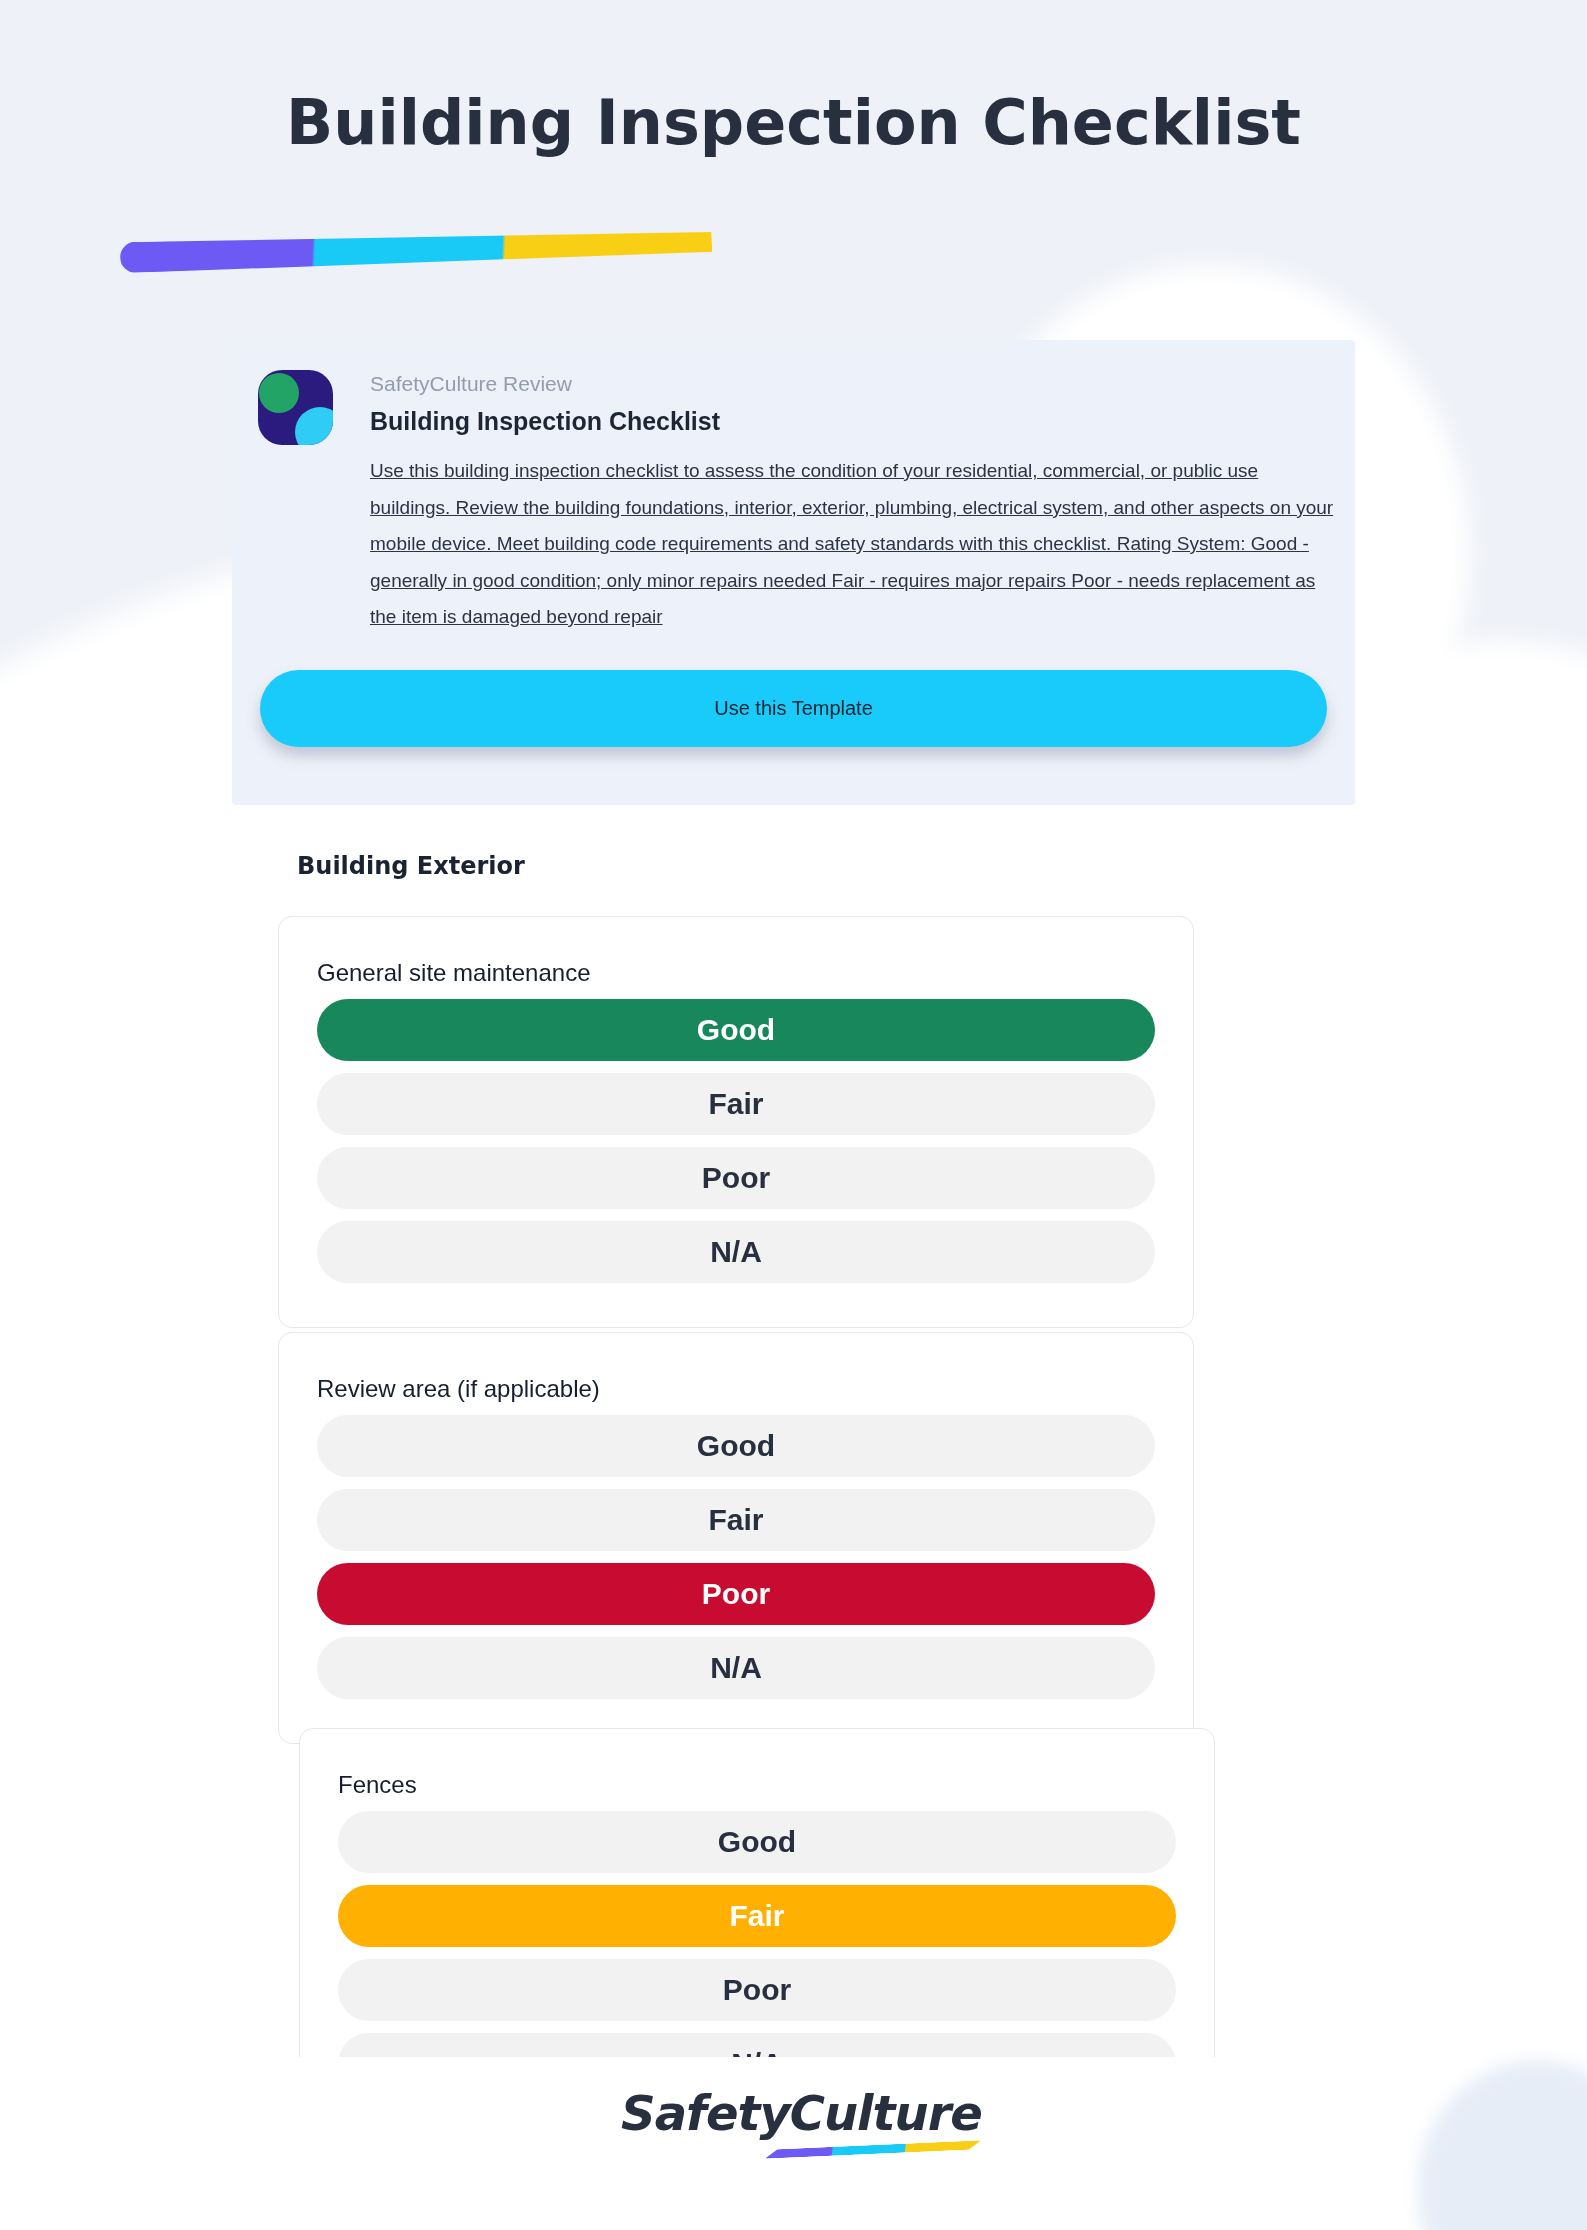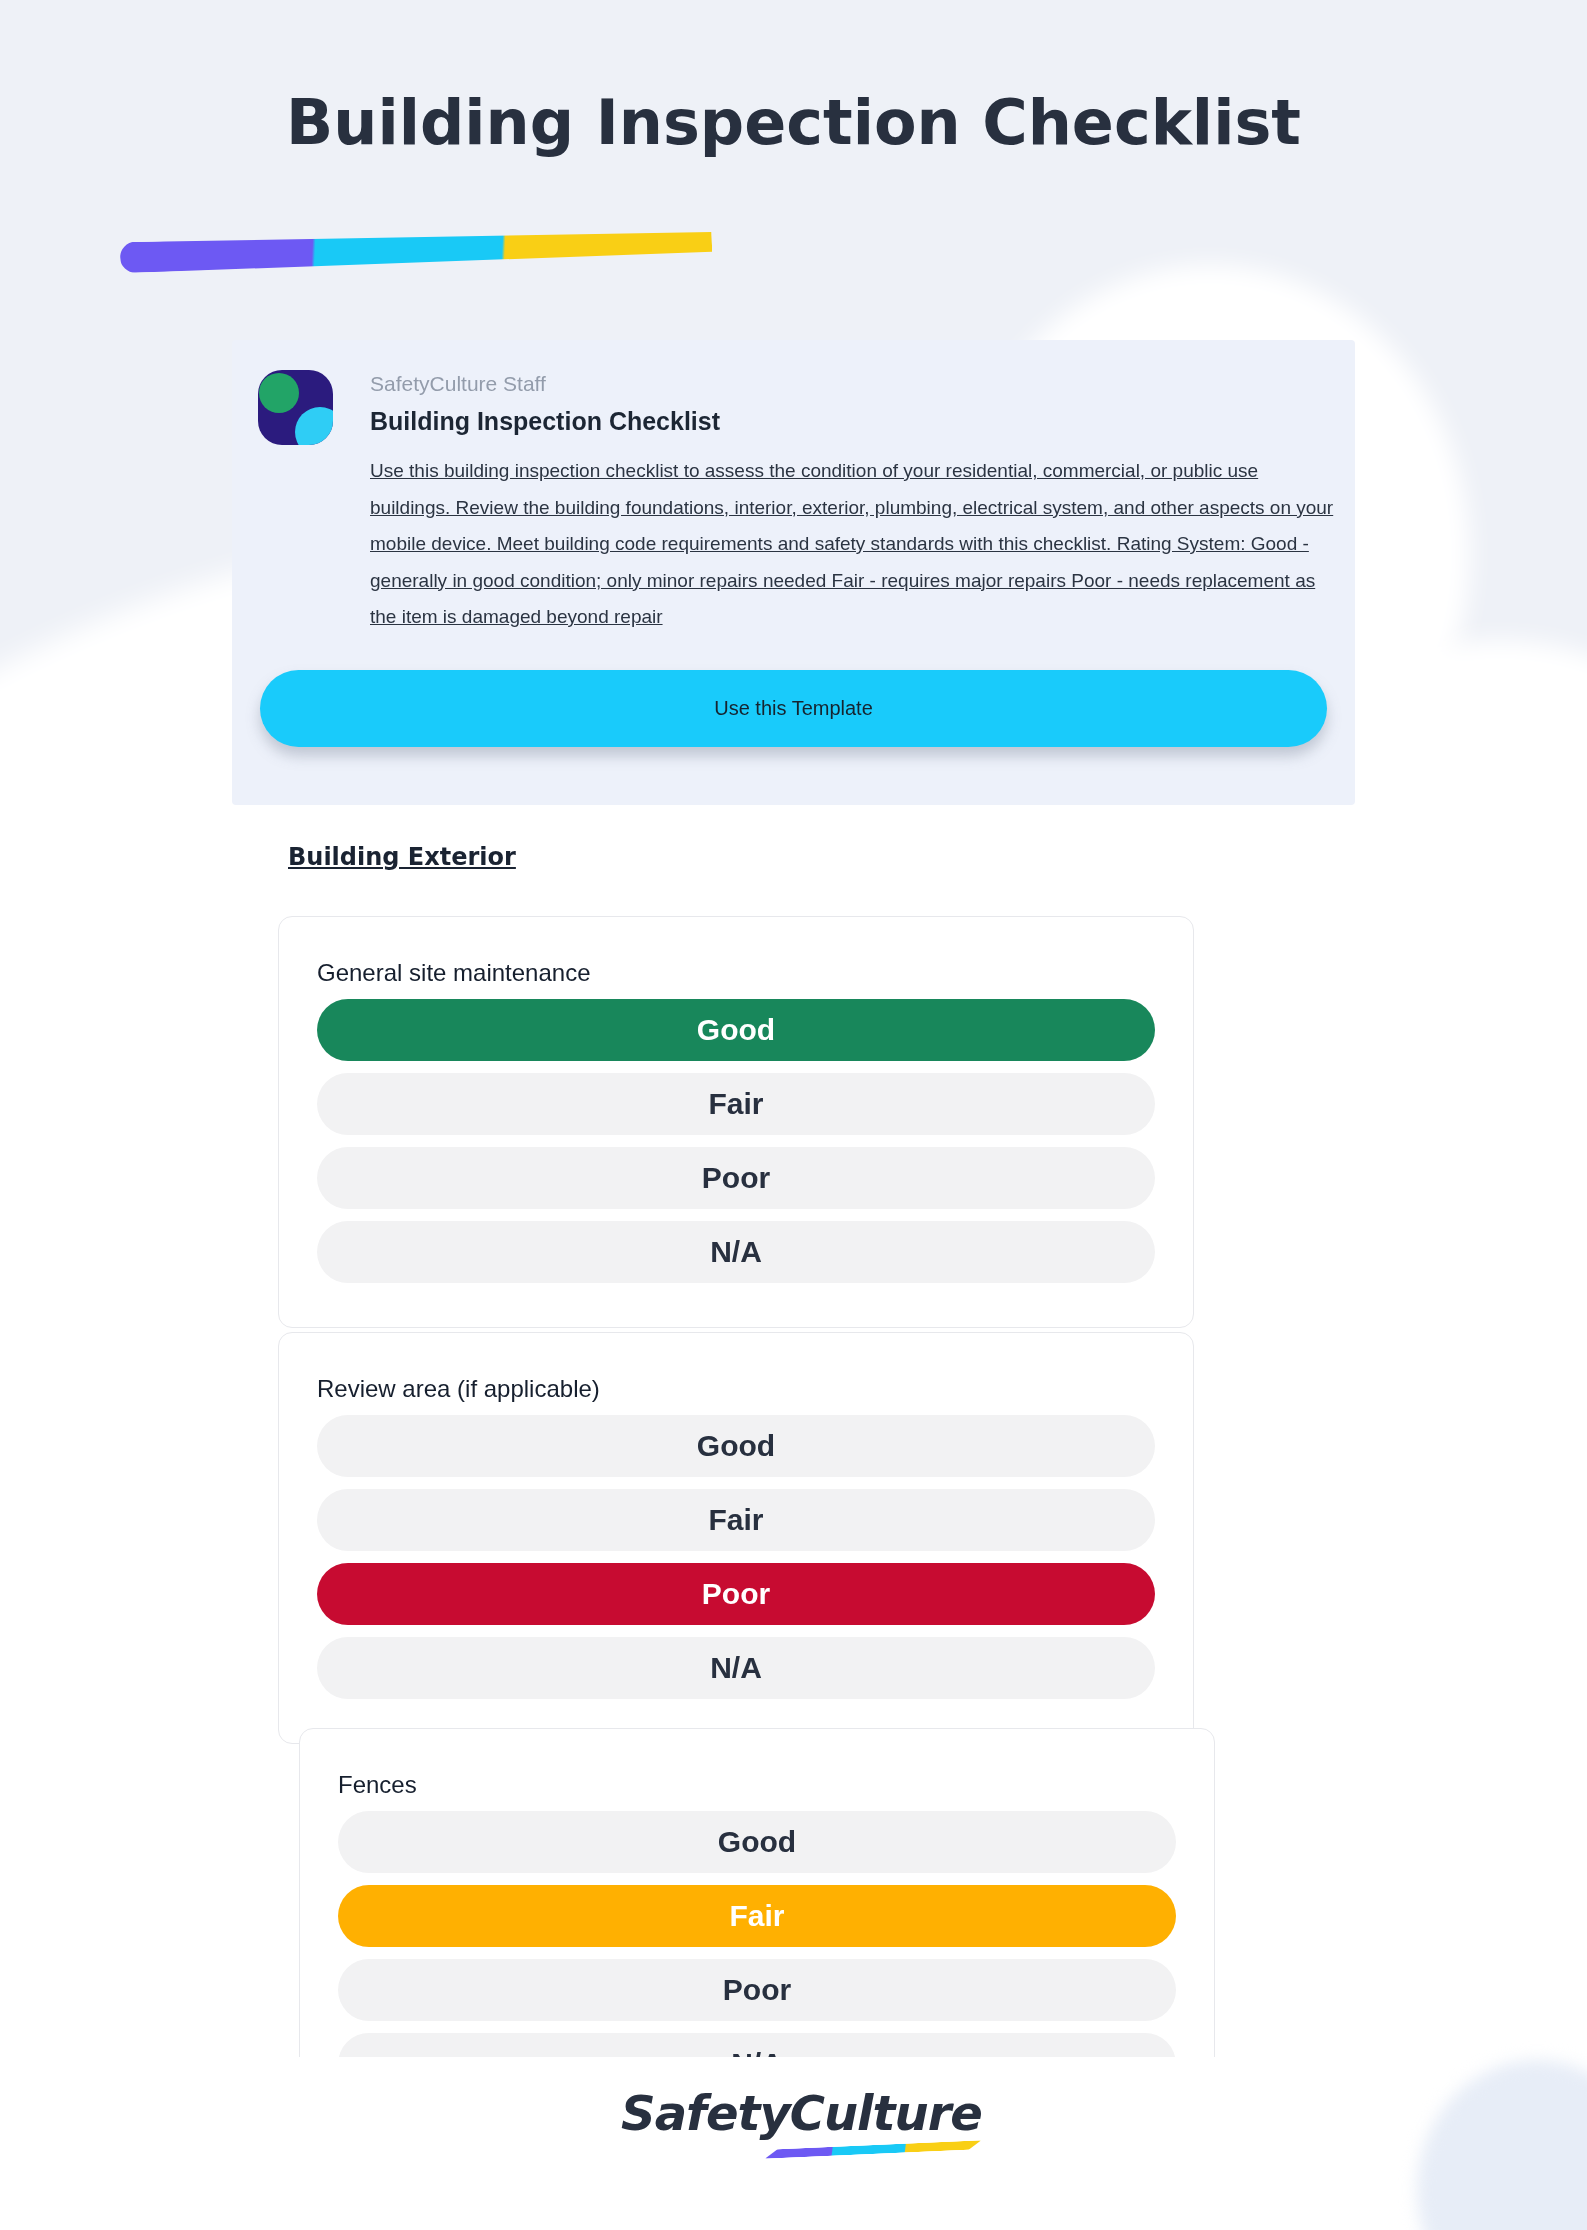--- a/index.html
+++ b/index.html
@@ -59,23 +59,23 @@
     position:absolute;left:28px;bottom:58px;width:1067px;height:77px;
     background:#19cbfb;border:none;border-radius:39px;
     font-family:"Liberation Sans", sans-serif;
     font-size:20px;font-weight:500;color:#16242f;
     box-shadow:0 9px 14px rgba(110,120,140,0.35);
     cursor:pointer;
   }
 
   
   .section-heading{
-    position:absolute;left:283px;top:838px;margin:5px;
+    position:absolute;left:283px;top:838px;margin:14px;
     font-family:"DejaVu Sans", sans-serif;
-    font-size:24px;font-weight:bold;color:#1a2332;z-index:2;text-decoration:underline;
+    font-size:24px;font-weight:bold;color:#1a2332;z-index:2;
   }
   .qcard{
     position:absolute;left:278px;width:916px;
     background:#ffffff;border:1px solid #e7e8ec;border-radius:14px;
     box-sizing:border-box;padding:42px 38px 44px 38px;z-index:2;
   }
   .qcard-1{top:916px;}
   .qcard-2{top:1332px;}
   .qcard-3{top:1728px;height:407px;margin-left:21px;}
   .qlabel{font-size:24px;color:#161f2e;line-height:28px;margin:0 0 9px 0;}
@@ -124,21 +124,21 @@
 
   <h1 class="page-title">Building Inspection Checklist</h1>
   <div class="title-stripe"></div>
 
   <section class="hero">
     <div class="logo-mark">
       <span class="dot-green"></span>
       <span class="dot-cyan"></span>
     </div>
     <div class="hero-text">
-      <p class="hero-author">SafetyCulture Staff</p>
+      <p class="hero-author">SafetyCulture Review</p>
       <p class="hero-title">Building Inspection Checklist</p>
       <p class="hero-desc">Use this building inspection checklist to assess the condition of your residential, commercial, or public use buildings. Review the building foundations, interior, exterior, plumbing, electrical system, and other aspects on your mobile device. Meet building code requirements and safety standards with this checklist. Rating System: Good - generally in good condition; only minor repairs needed Fair - requires major repairs Poor - needs replacement as the item is damaged beyond repair</p>
     </div>
     <button class="cta">Use this Template</button>
   </section>
 
   <h2 class="section-heading">Building Exterior</h2>
 
   <div class="qcard qcard-1">
     <p class="qlabel">General site maintenance</p>

